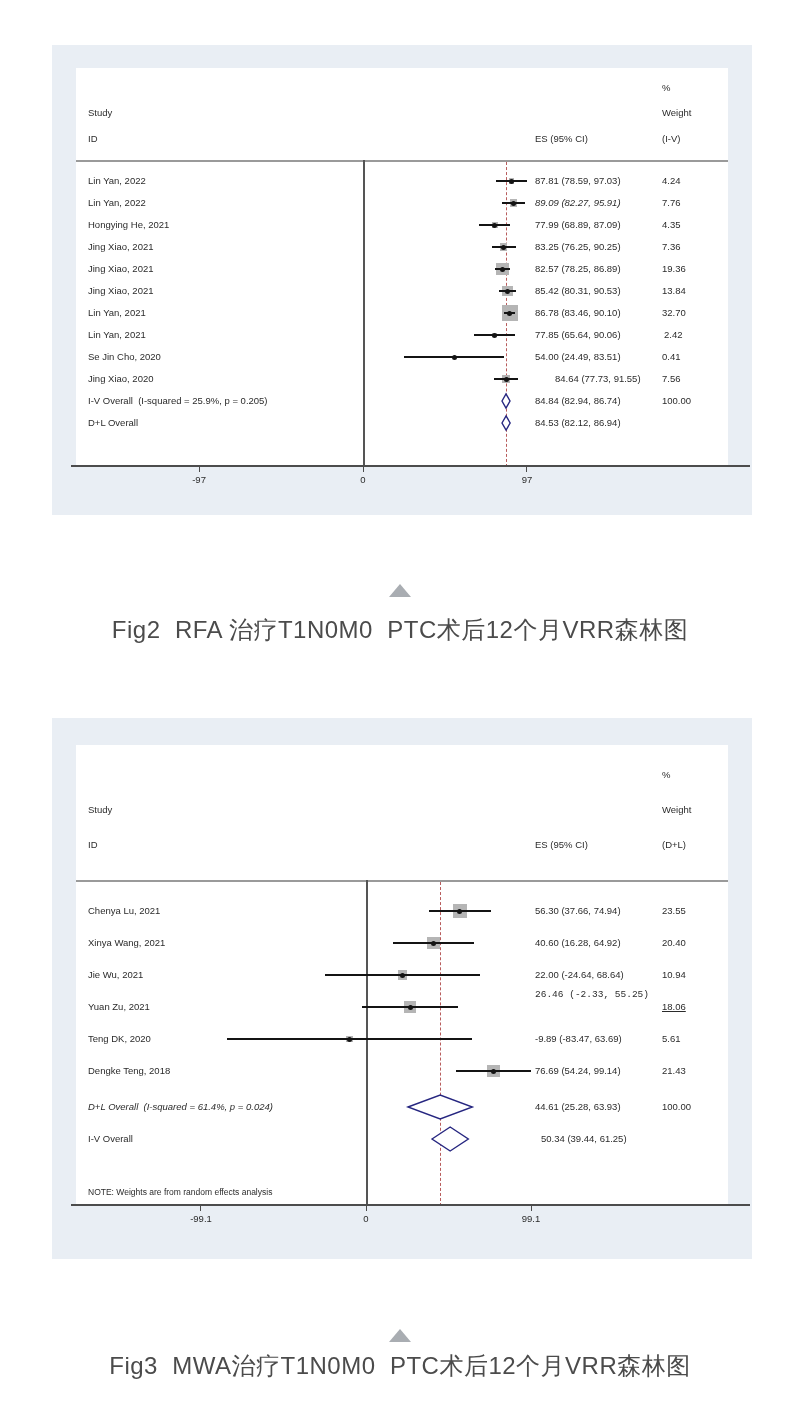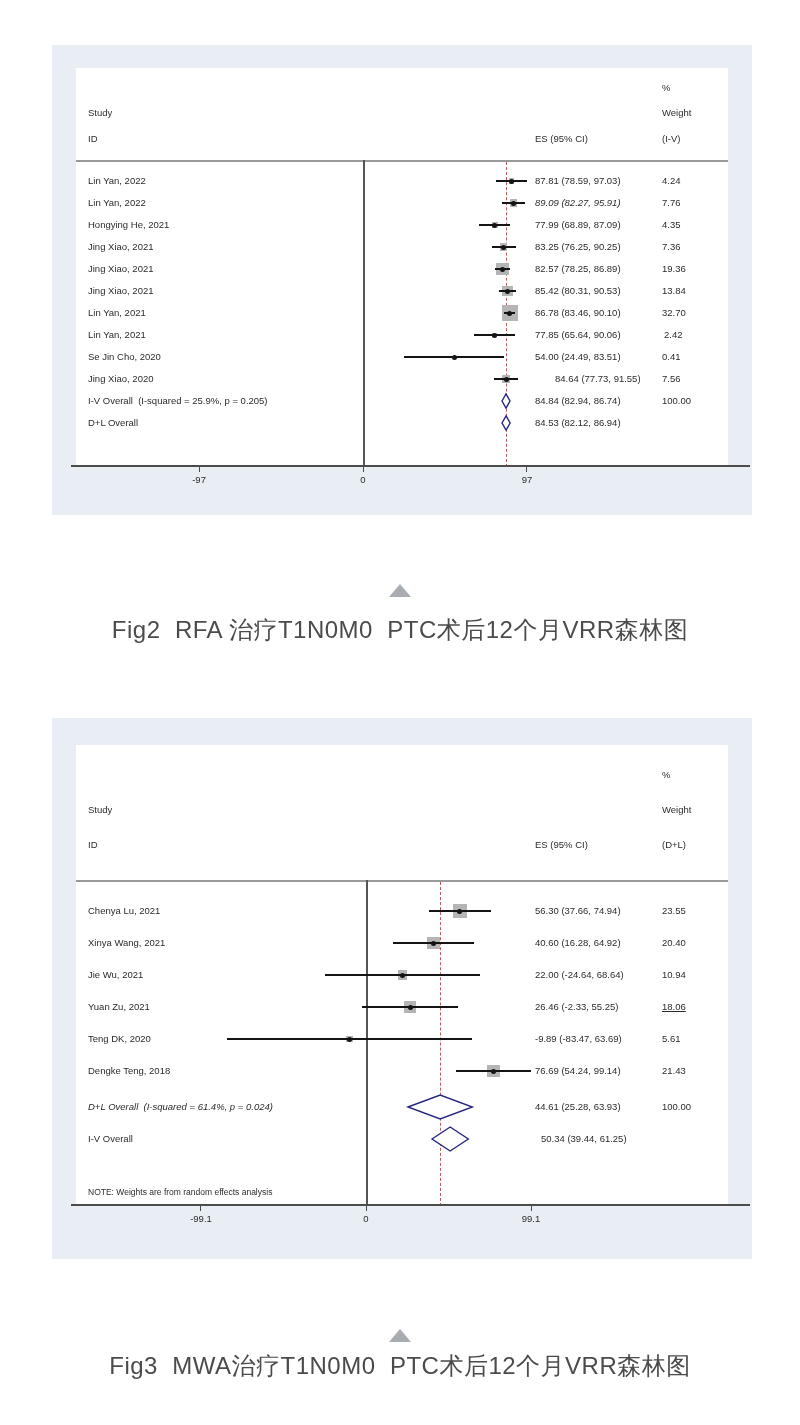--- a/index.html
+++ b/index.html
@@ -162,21 +162,21 @@
           <div class="ptext" style="left: 12px; top: 224px;">Jie Wu, 2021</div>
           <div class="w-box" style="left: 321.999px; top: 225.369px; width: 9.26119px; height: 9.26119px; background: rgb(181, 181, 181);"></div>
           <div class="ci-line" style="left: 248.974px; top: 229.25px; width: 155.311px; background: rgb(20, 20, 20);"></div>
           <div class="pt-marker" style="left: 324.13px; top: 227.5px; background: rgb(20, 20, 20);"></div>
           <div class="ptext" style="left: 459px; top: 224px;">22.00 (-24.64, 68.64)</div>
           <div class="ptext" style="left: 586px; top: 224px;">10.94</div>
           <div class="ptext" style="left: 12px; top: 256px;">Yuan Zu, 2021</div>
           <div class="w-box" style="left: 328.106px; top: 256.05px; width: 11.8992px; height: 11.8992px; background: rgb(181, 181, 181);"></div>
           <div class="ci-line" style="left: 286.121px; top: 261.25px; width: 95.8707px; background: rgb(20, 20, 20);"></div>
           <div class="pt-marker" style="left: 331.556px; top: 259.5px; background: rgb(20, 20, 20);"></div>
-          <div class="ptext" style="left: 459px; top: 256px;">26.46 (-2.33, 55.25)</div>
+          <div class="ptext" style="left: 459px; top: 244px; font-family: Liberation Mono, monospace;">26.46 (-2.33, 55.25)</div>
           <div class="ptext" style="left: 586px; top: 256px; text-decoration: underline;">18.06</div>
           <div class="ptext" style="left: 12px; top: 288px;">Teng DK, 2020</div>
           <div class="w-box" style="left: 270.217px; top: 290.684px; width: 6.63192px; height: 6.63192px; background: rgb(181, 181, 181);"></div>
           <div class="ci-line" style="left: 151.022px; top: 293.25px; width: 245.021px; background: rgb(20, 20, 20);"></div>
           <div class="pt-marker" style="left: 271.033px; top: 291.5px; background: rgb(20, 20, 20);"></div>
           <div class="ptext" style="left: 459px; top: 288px;">-9.89 (-83.47, 63.69)</div>
           <div class="ptext" style="left: 586px; top: 288px;">5.61</div>
           <div class="ptext" style="left: 12px; top: 320px;">Dengke Teng, 2018</div>
           <div class="w-box" style="left: 411.208px; top: 319.519px; width: 12.9619px; height: 12.9619px; background: rgb(181, 181, 181);"></div>
           <div class="ci-line" style="left: 380.31px; top: 325.25px; width: 74.7585px; background: rgb(20, 20, 20);"></div>

